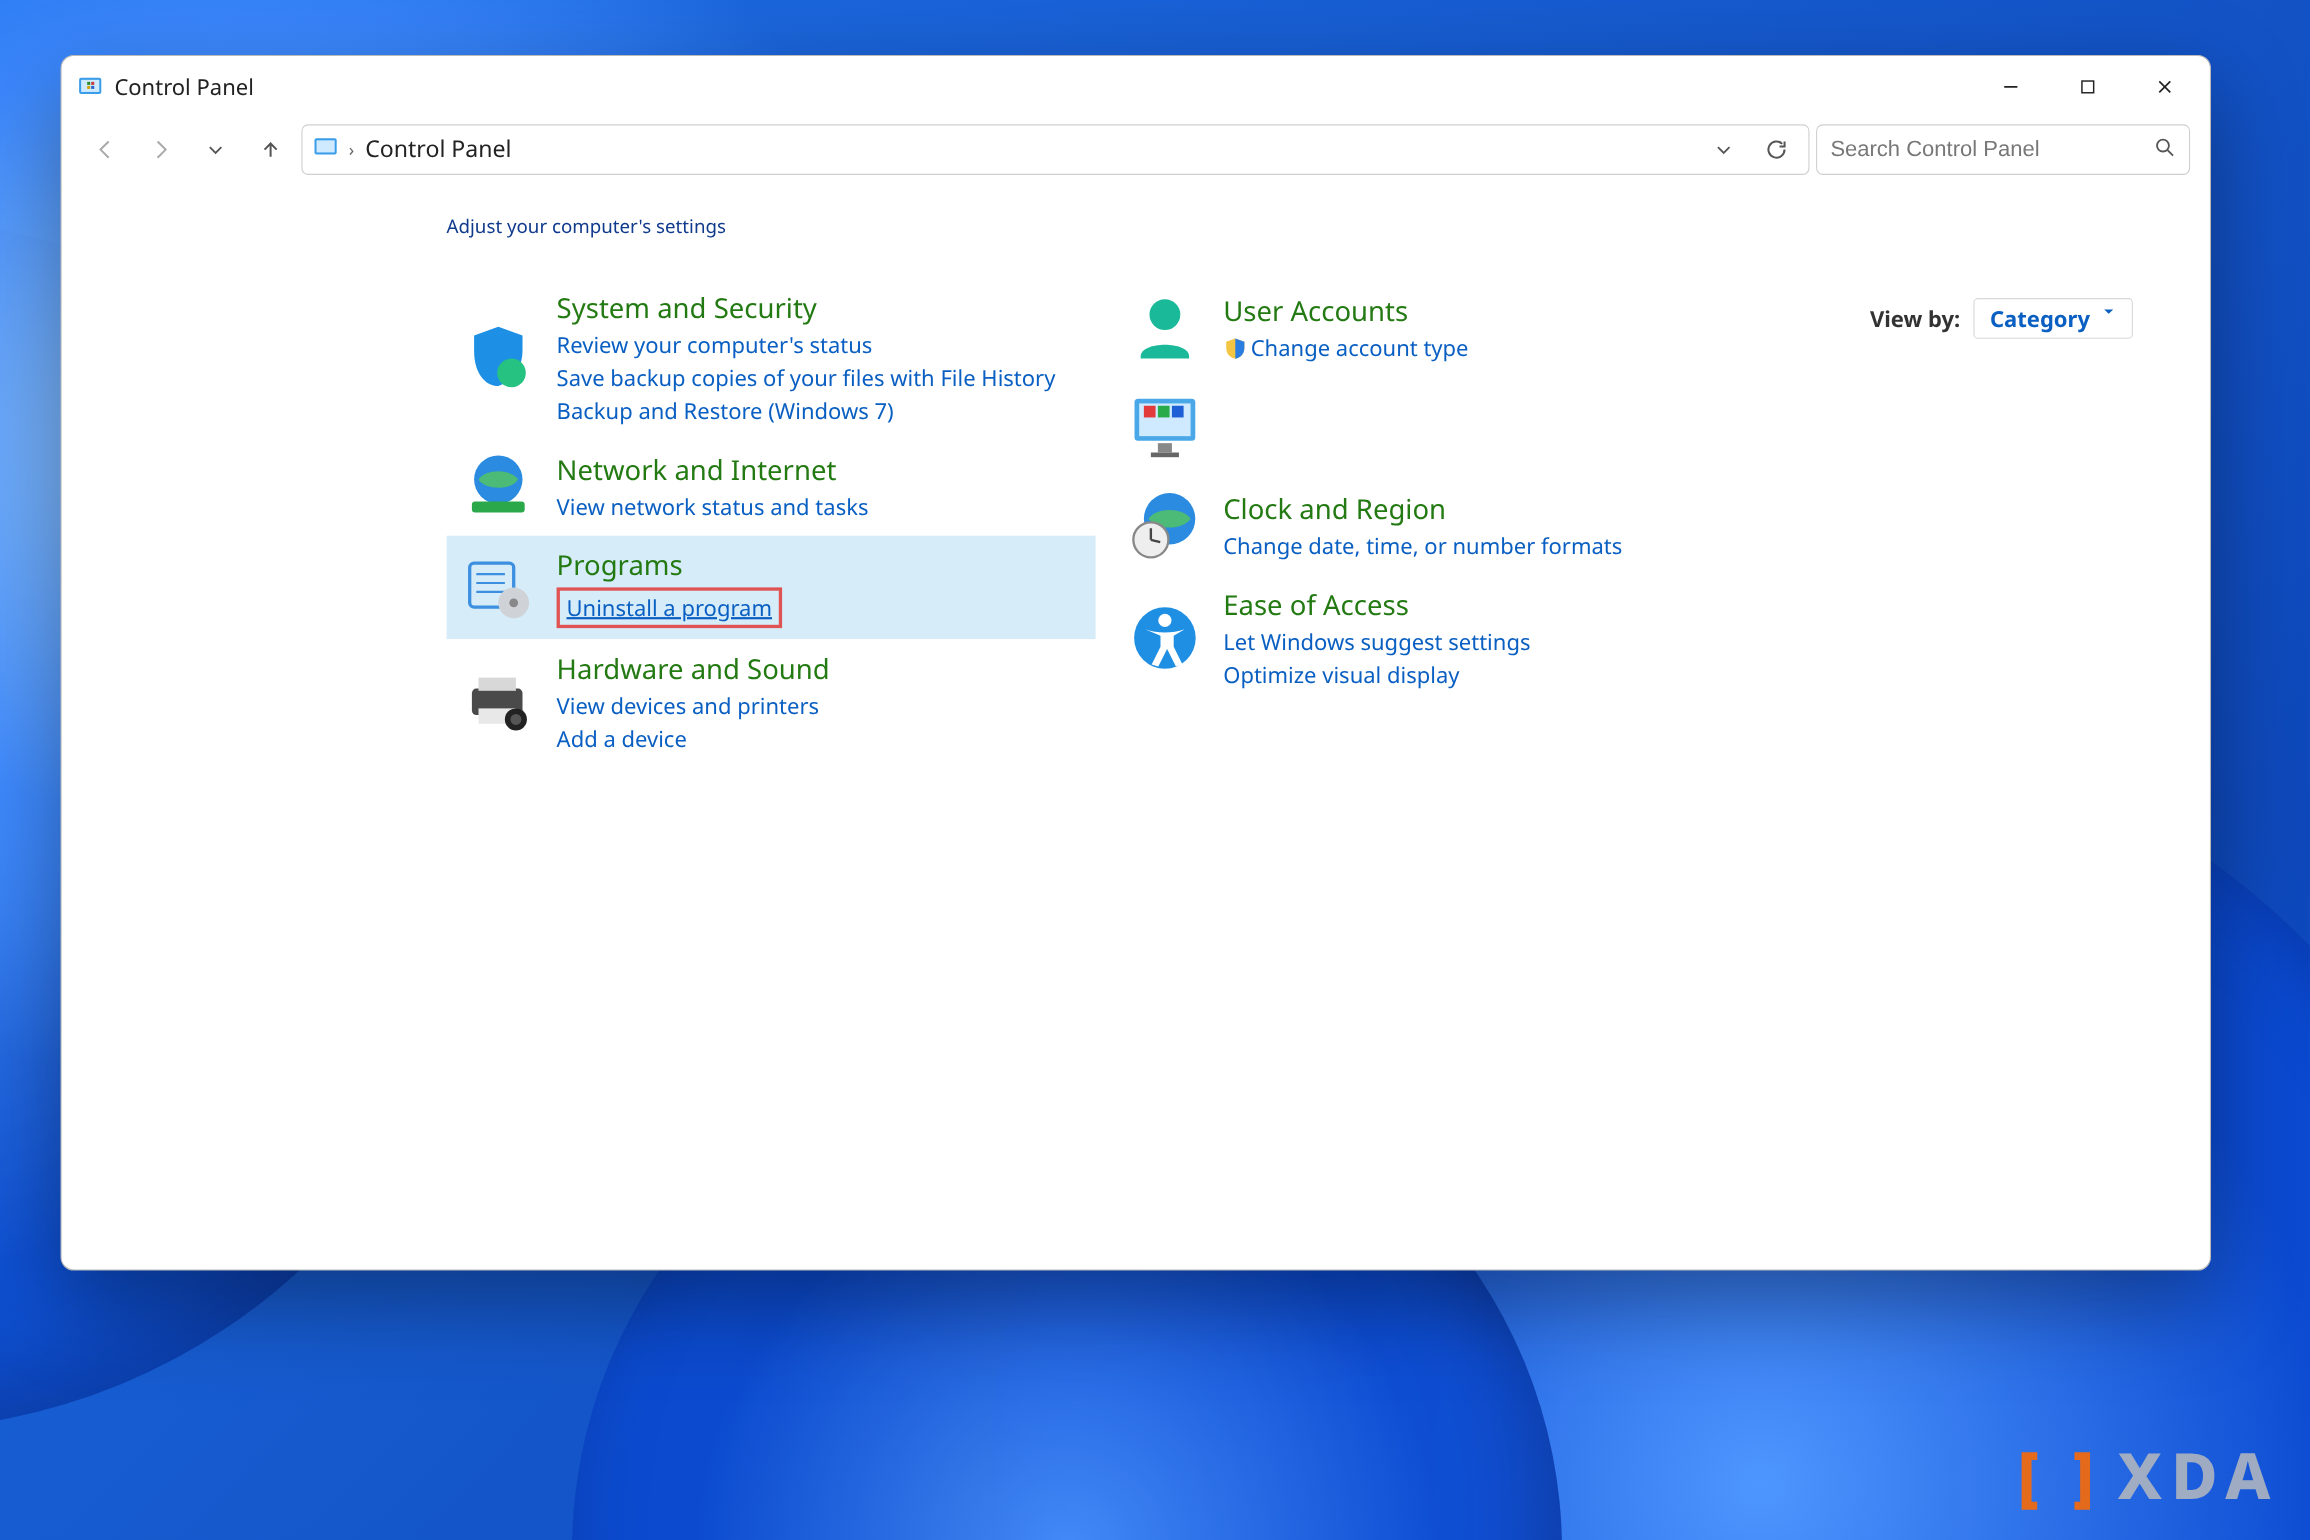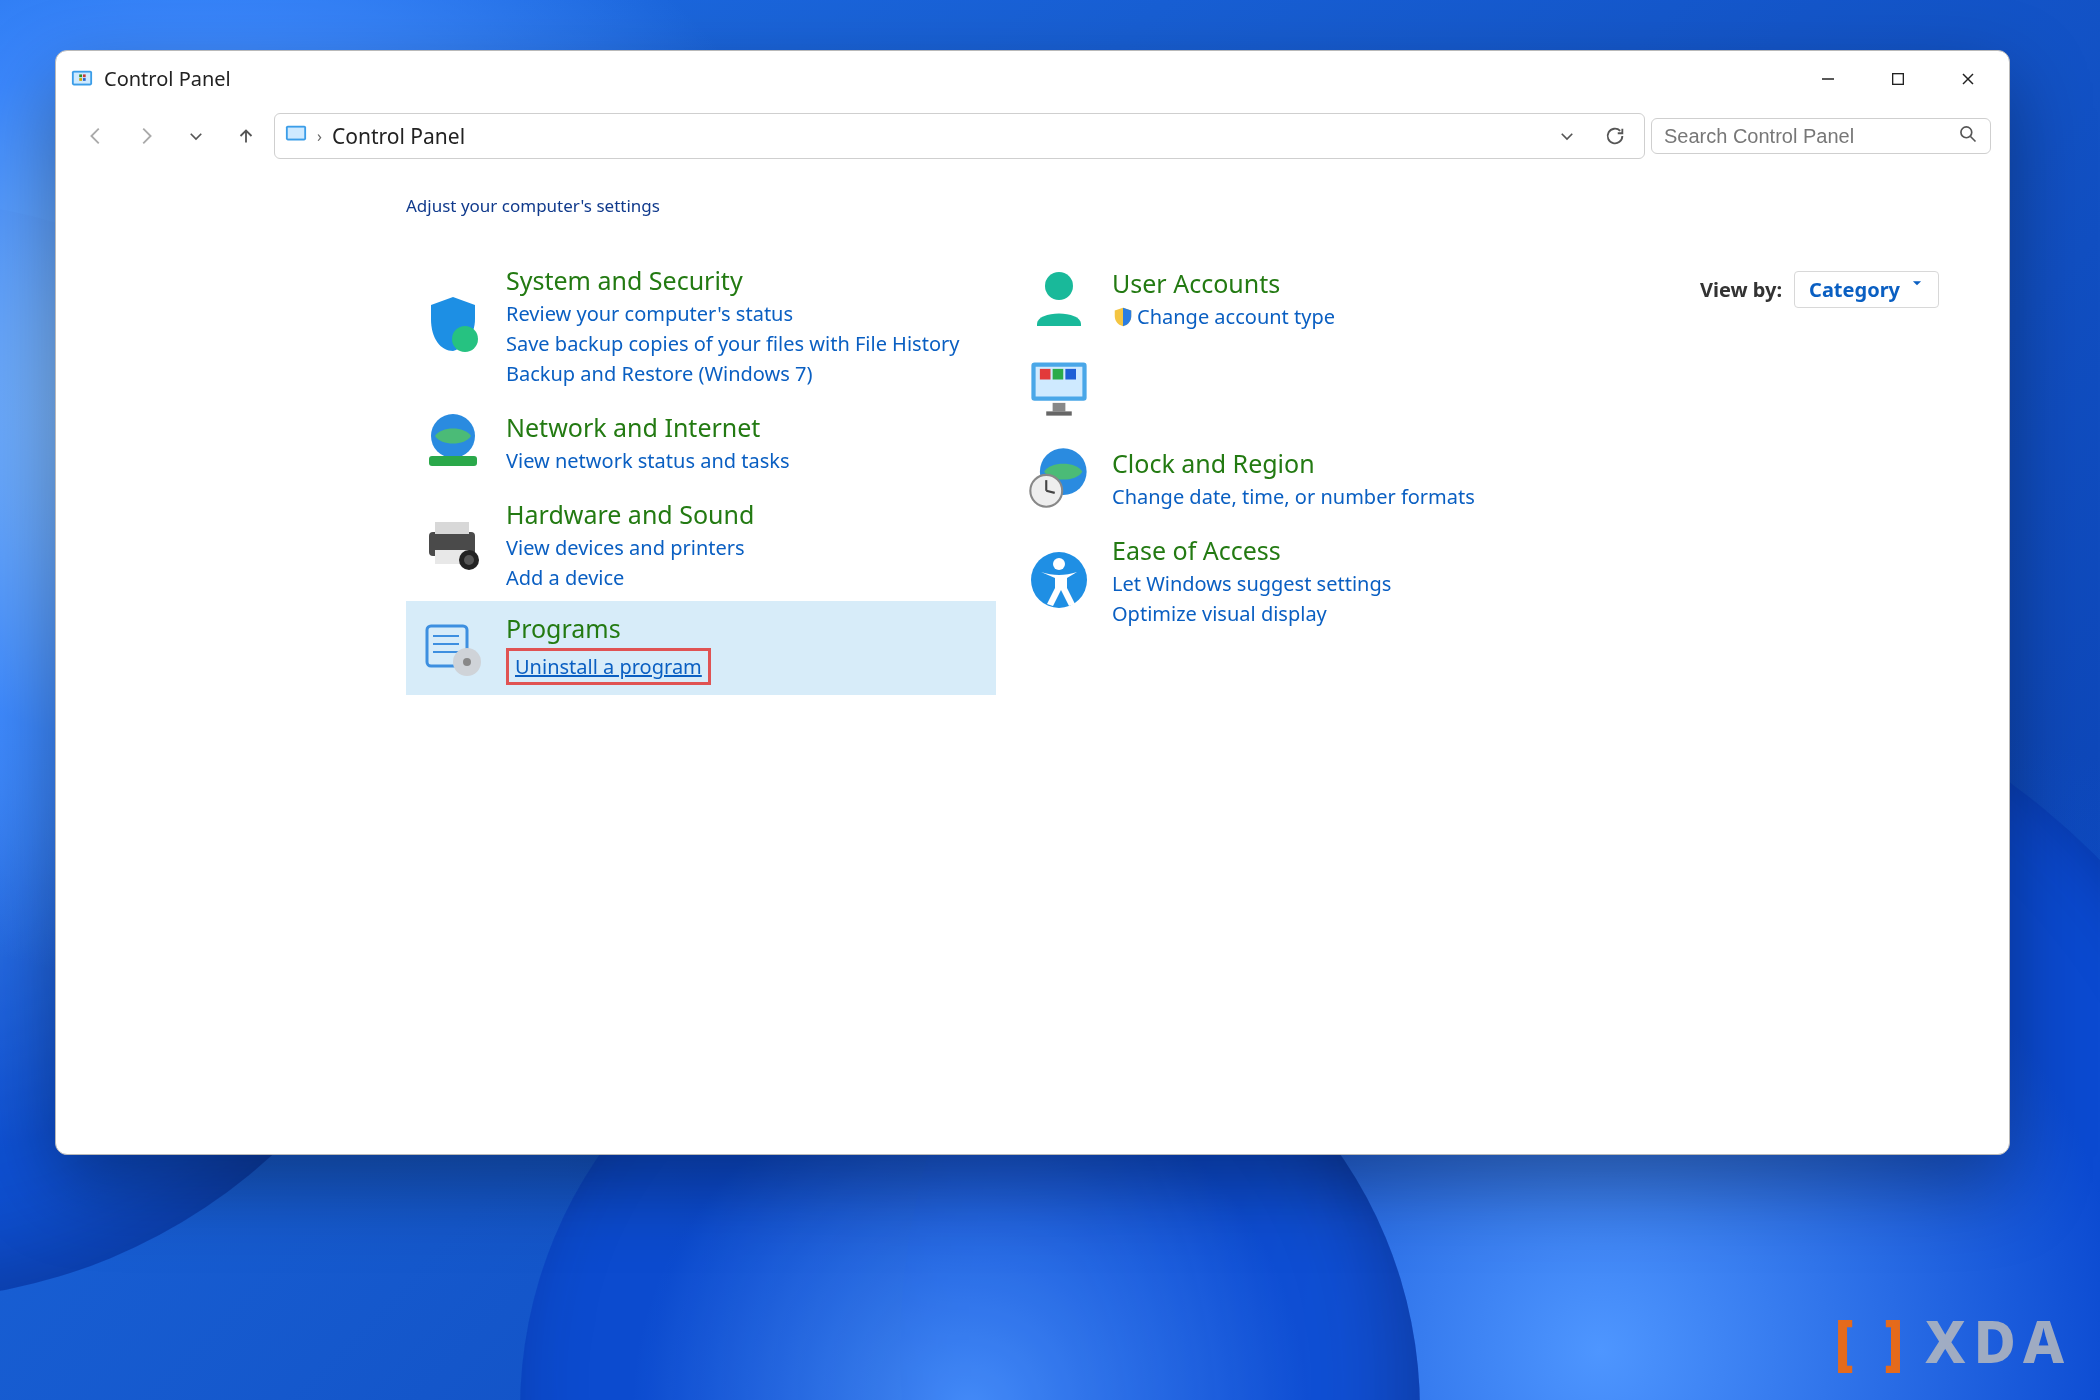--- a/index.html
+++ b/index.html
@@ -58,21 +58,21 @@
   .navbtn{width:44px;height:44px;display:flex;align-items:center;justify-content:center;color:#555;border-radius:6px;cursor:pointer}
   .navbtn.disabled{color:#aaa;cursor:default}
   .addressbar{
     flex:1; height:46px; border:1px solid #cfcfcf; border-radius:6px;
     display:flex;align-items:center; padding: 0 10px; gap:10px;
   }
   .addressbar .loc-text{font-size:21px;color:#222}
   .addressbar .grow{flex:1}
   .addressbar .ab-btn{width:38px;height:38px;display:flex;align-items:center;justify-content:center;color:#555;cursor:pointer;border-radius:5px}
   .searchbox{
-    width:340px;height:36px;border:1px solid #cfcfcf;border-radius:6px;
+    width:340px;height:46px;border:1px solid #cfcfcf;border-radius:6px;
     display:flex;align-items:center;padding:0 12px;gap:27px;
   }
   .searchbox input{border:none;outline:none;flex:1;font-size:20px;color:#444;background:transparent}
   .searchbox input::placeholder{color:#777}
   .searchbox .s-icon{color:#555}
 
   
   .body{
     flex:1; display:flex; padding: 28px 0 0 350px;
   }
@@ -231,51 +231,51 @@
                   <path d="M14 26c6-10 30-10 36 0-6 10-30 10-36 0z" fill="#4fc06c" opacity=".9"></path>
                   <rect x="8" y="46" width="48" height="10" rx="3" fill="#2aa84a"></rect>
                 </svg>
             </div>
             <div class="txt">
               <span class="title">Network and Internet</span>
               <span class="sub">View network status and tasks</span>
             </div>
           </div>
 
-          <div class="cat">
-            <div class="ico">
-              <svg width="64" height="64" viewBox="0 0 64 64">
-                  <rect x="8" y="20" width="46" height="24" rx="4" fill="#4a4a4a"></rect>
-                  <rect x="14" y="10" width="34" height="12" fill="#d8d8d8"></rect>
-                  <rect x="14" y="38" width="34" height="14" fill="#e8e8e8"></rect>
-                  <circle cx="48" cy="48" r="10" fill="#222"></circle>
-                  <circle cx="48" cy="48" r="5" fill="#555"></circle>
-                </svg>
-            </div>
-            <div class="txt">
-              <span class="title">Hardware and Sound</span>
-              <span class="sub">View devices and printers</span>
-              <span class="sub">Add a device</span>
-            </div>
-          </div>
-
           <div class="cat highlight">
             <div class="ico">
               <svg width="64" height="64" viewBox="0 0 64 64">
                   <rect x="6" y="10" width="40" height="40" rx="4" fill="#d7ecf9" stroke="#3d8fe0" stroke-width="3"></rect>
                   <line x1="12" y1="20" x2="38" y2="20" stroke="#3d8fe0" stroke-width="2"></line>
                   <line x1="12" y1="28" x2="38" y2="28" stroke="#3d8fe0" stroke-width="2"></line>
                   <line x1="12" y1="36" x2="38" y2="36" stroke="#3d8fe0" stroke-width="2"></line>
                   <circle cx="46" cy="46" r="14" fill="#cfd3d8"></circle>
                   <circle cx="46" cy="46" r="4" fill="#888"></circle>
                 </svg>
             </div>
             <div class="txt">
               <span class="title">Programs</span>
               <span class="sub hl">Uninstall a program</span>
+            </div>
+          </div>
+
+          <div class="cat">
+            <div class="ico">
+              <svg width="64" height="64" viewBox="0 0 64 64">
+                  <rect x="8" y="20" width="46" height="24" rx="4" fill="#4a4a4a"></rect>
+                  <rect x="14" y="10" width="34" height="12" fill="#d8d8d8"></rect>
+                  <rect x="14" y="38" width="34" height="14" fill="#e8e8e8"></rect>
+                  <circle cx="48" cy="48" r="10" fill="#222"></circle>
+                  <circle cx="48" cy="48" r="5" fill="#555"></circle>
+                </svg>
+            </div>
+            <div class="txt">
+              <span class="title">Hardware and Sound</span>
+              <span class="sub">View devices and printers</span>
+              <span class="sub">Add a device</span>
             </div>
           </div>
 
         </div>
 
         <div class="col">
 
           <div class="cat">
             <div class="ico">
               <svg width="64" height="64" viewBox="0 0 64 64">

